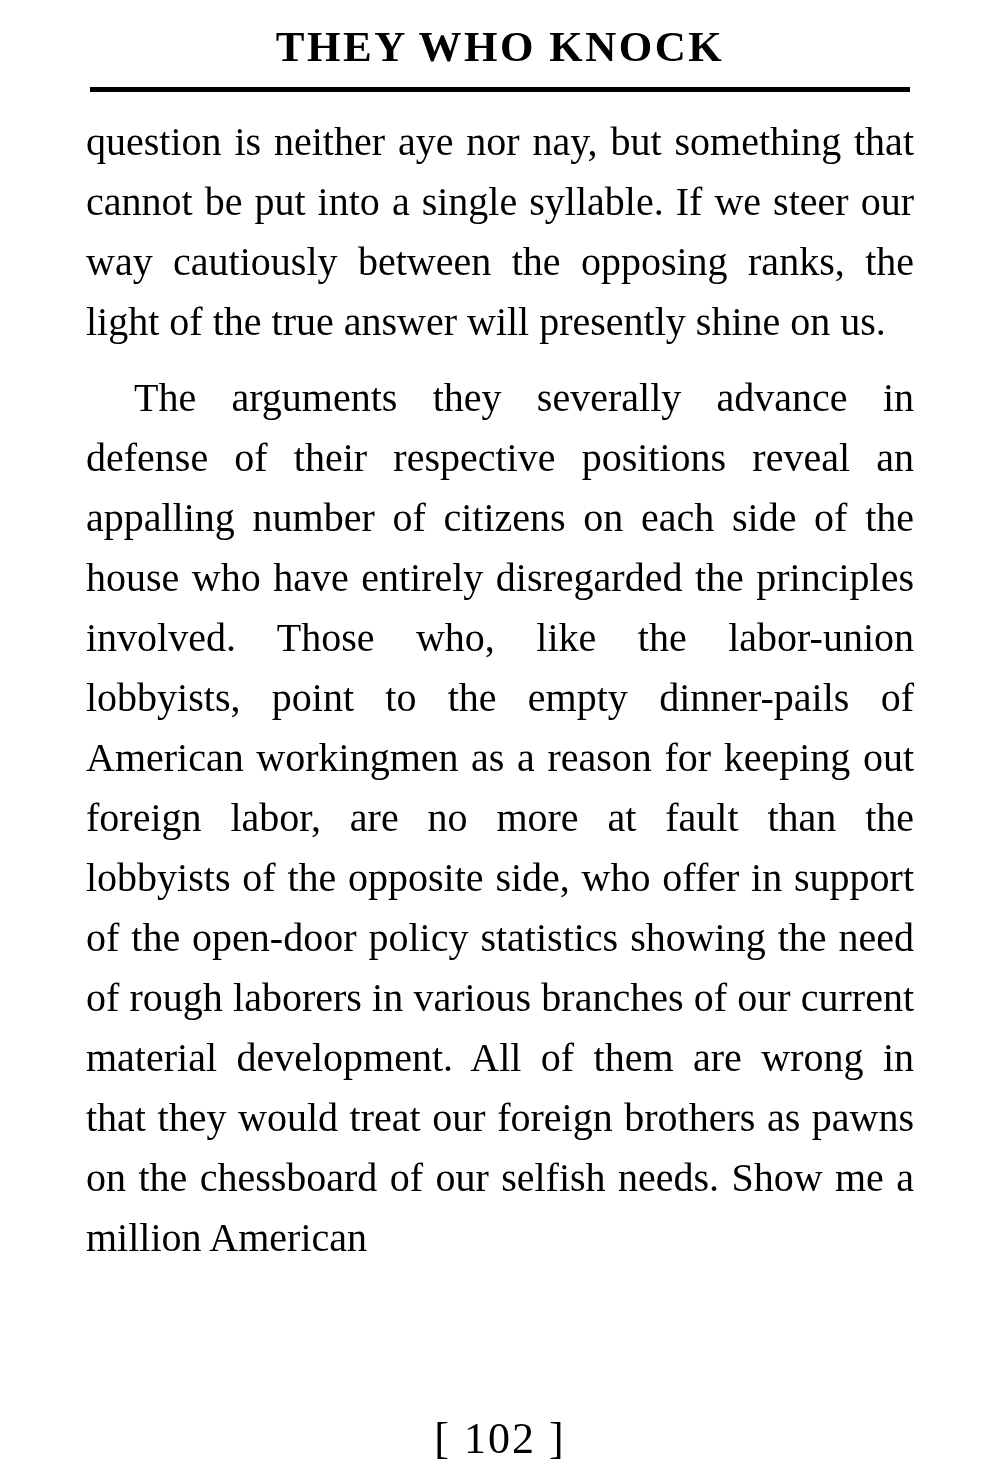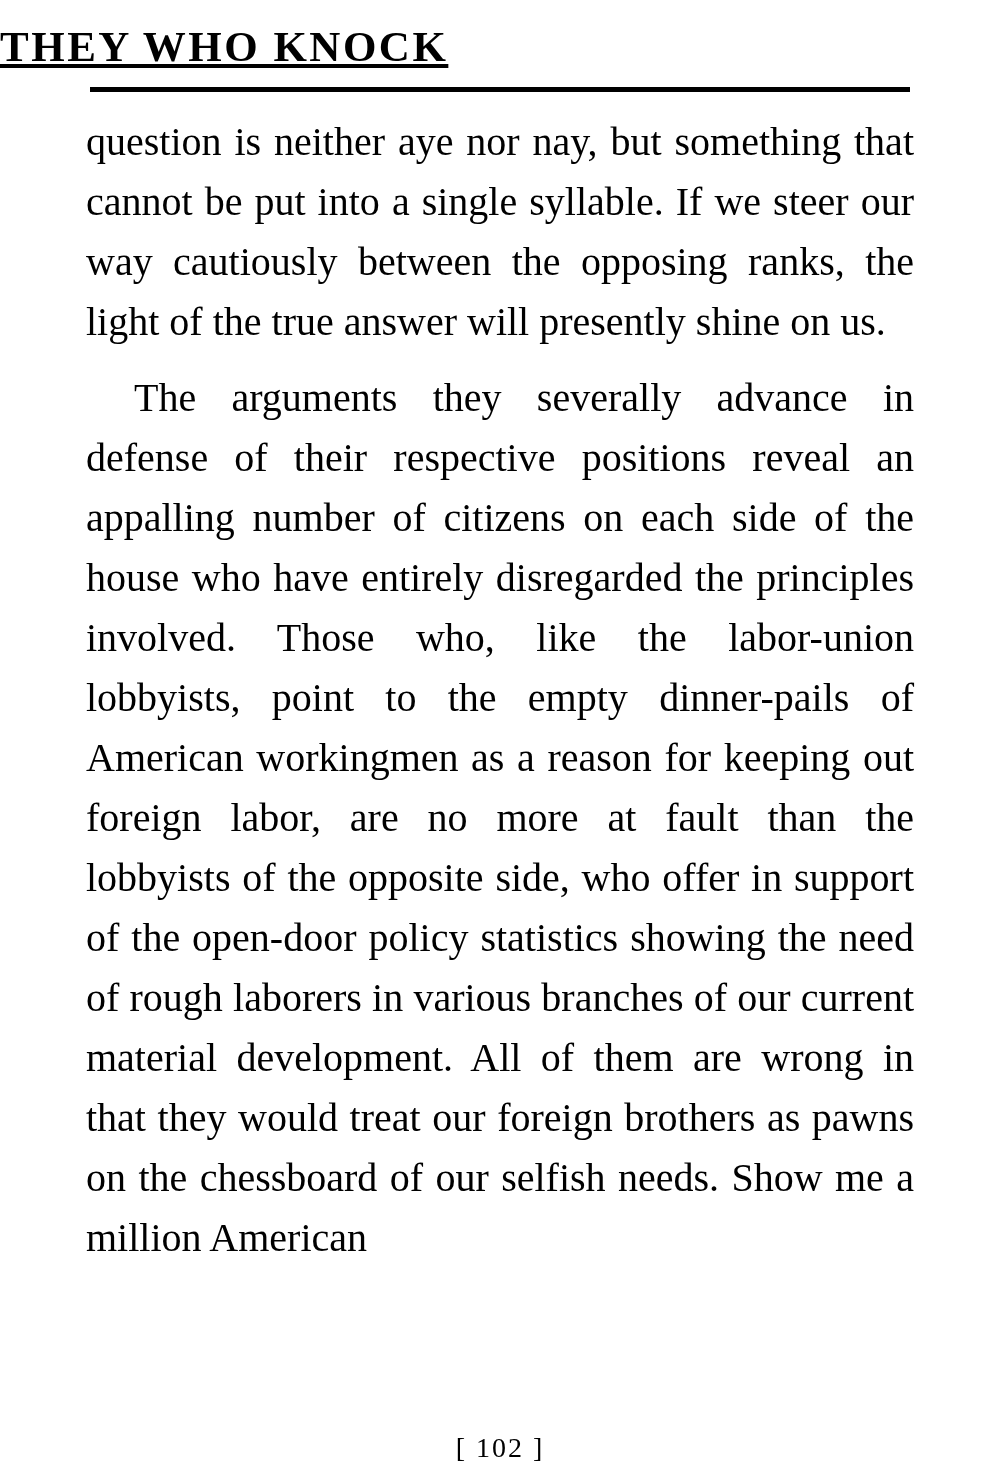--- a/index.html
+++ b/index.html
@@ -15,27 +15,26 @@
     overflow: hidden;
   }
   .page {
     position: relative;
     width: 1000px;
     height: 1484px;
     box-sizing: border-box;
     padding: 0;
   }
   .running-head {
-    text-align: left;
+    text-align: center;
     font-size: 43px;
     letter-spacing: 2.5px;
     font-weight: 700;
     margin-top: 22px;
     font-family: "Liberation Serif", "DejaVu Serif", serif;
-    text-decoration: underline;
   }
   .head-rule {
     width: 820px;
     margin: 16px auto 0 auto;
     border-top: 5px solid #000;
     height: 0;
   }
   .body-text {
     width: 828px;
     margin: 0 auto;
@@ -52,21 +51,21 @@
   .body-text p.indent {
     text-indent: 48px;
     margin-top: 16px;
   }
   .folio {
     position: absolute;
     left: 0;
     right: 0;
     bottom: 42px;
     text-align: center;
-    font-size: 28px;
+    font-size: 44px;
     letter-spacing: 2px;
   }
 </style>
 </head>
 <body>
 
 <div class="page">
 
   <div class="running-head">THEY WHO KNOCK</div>
 

